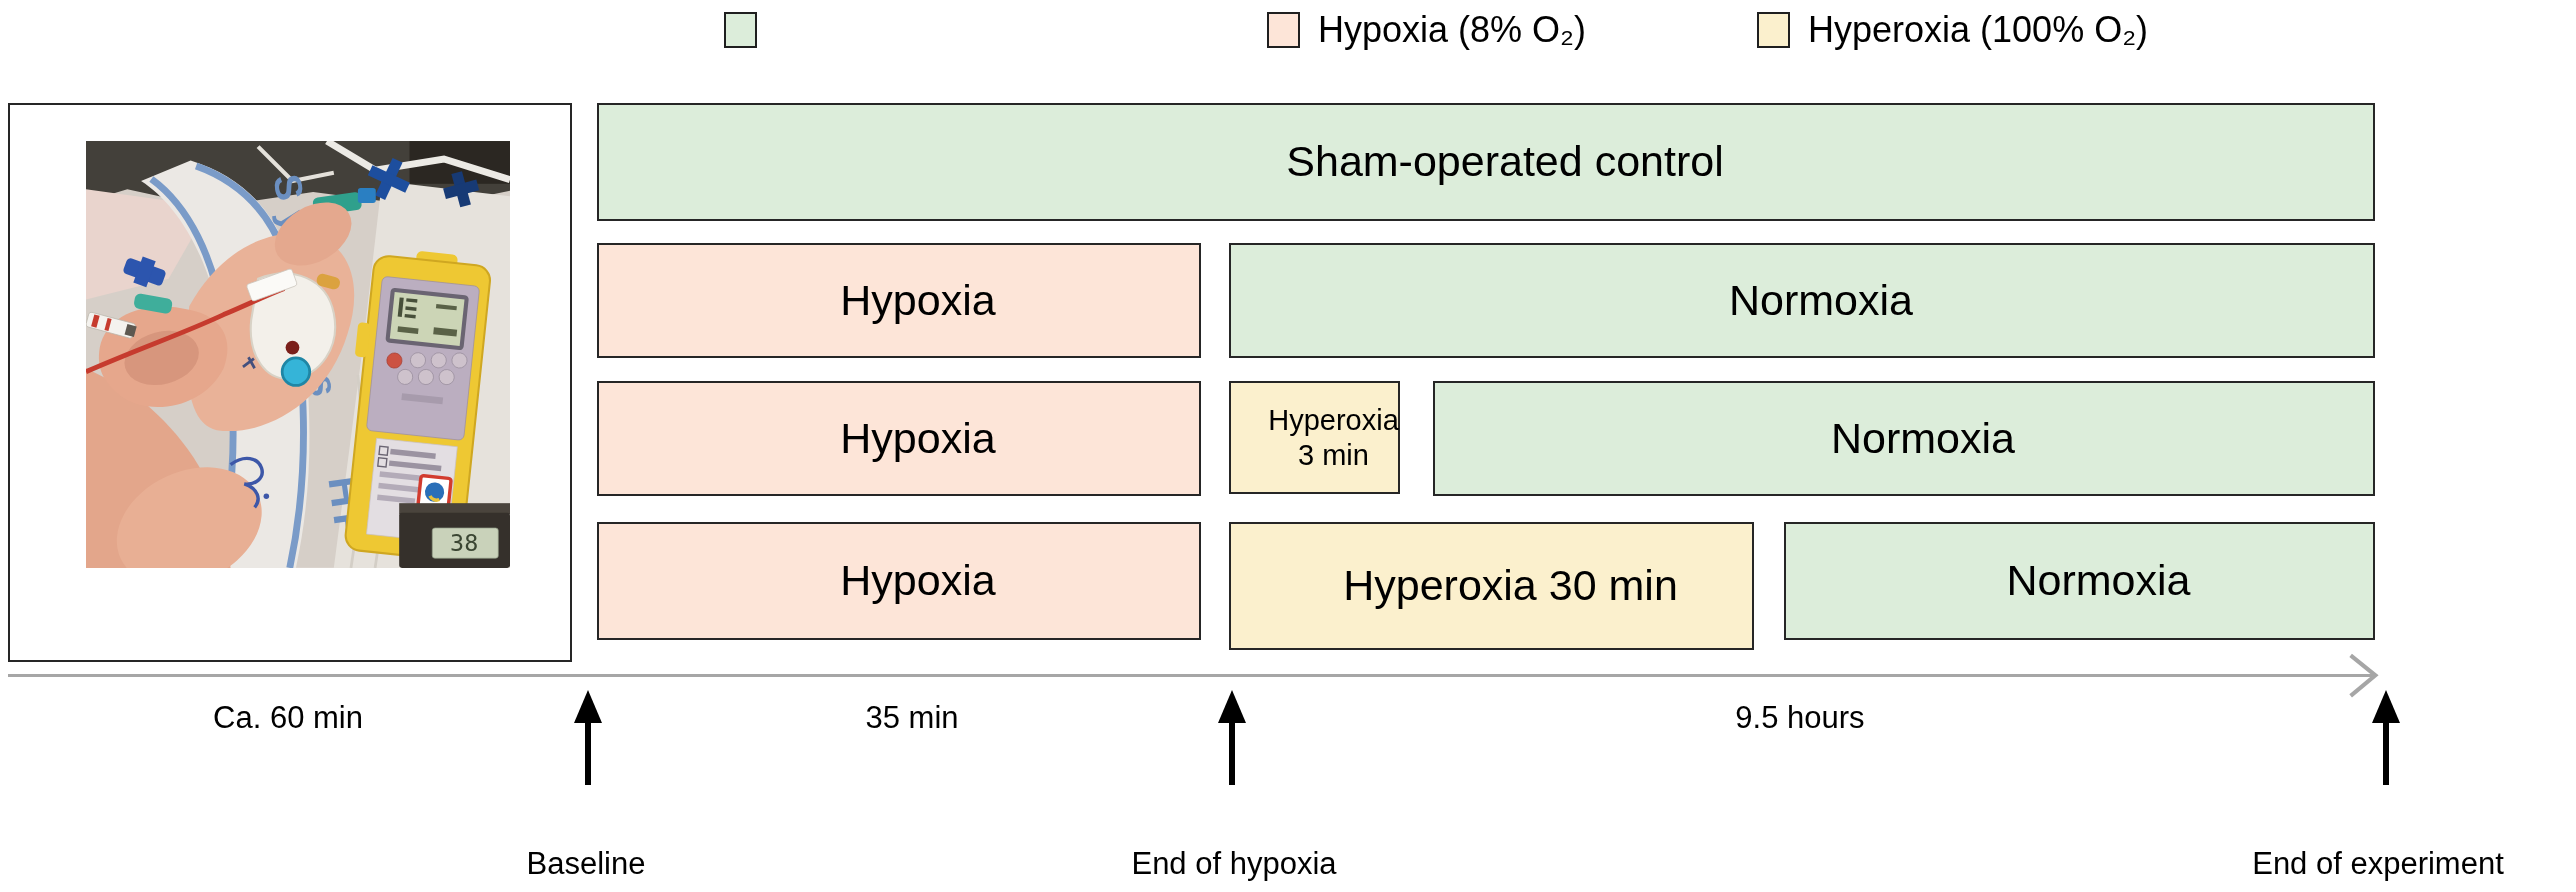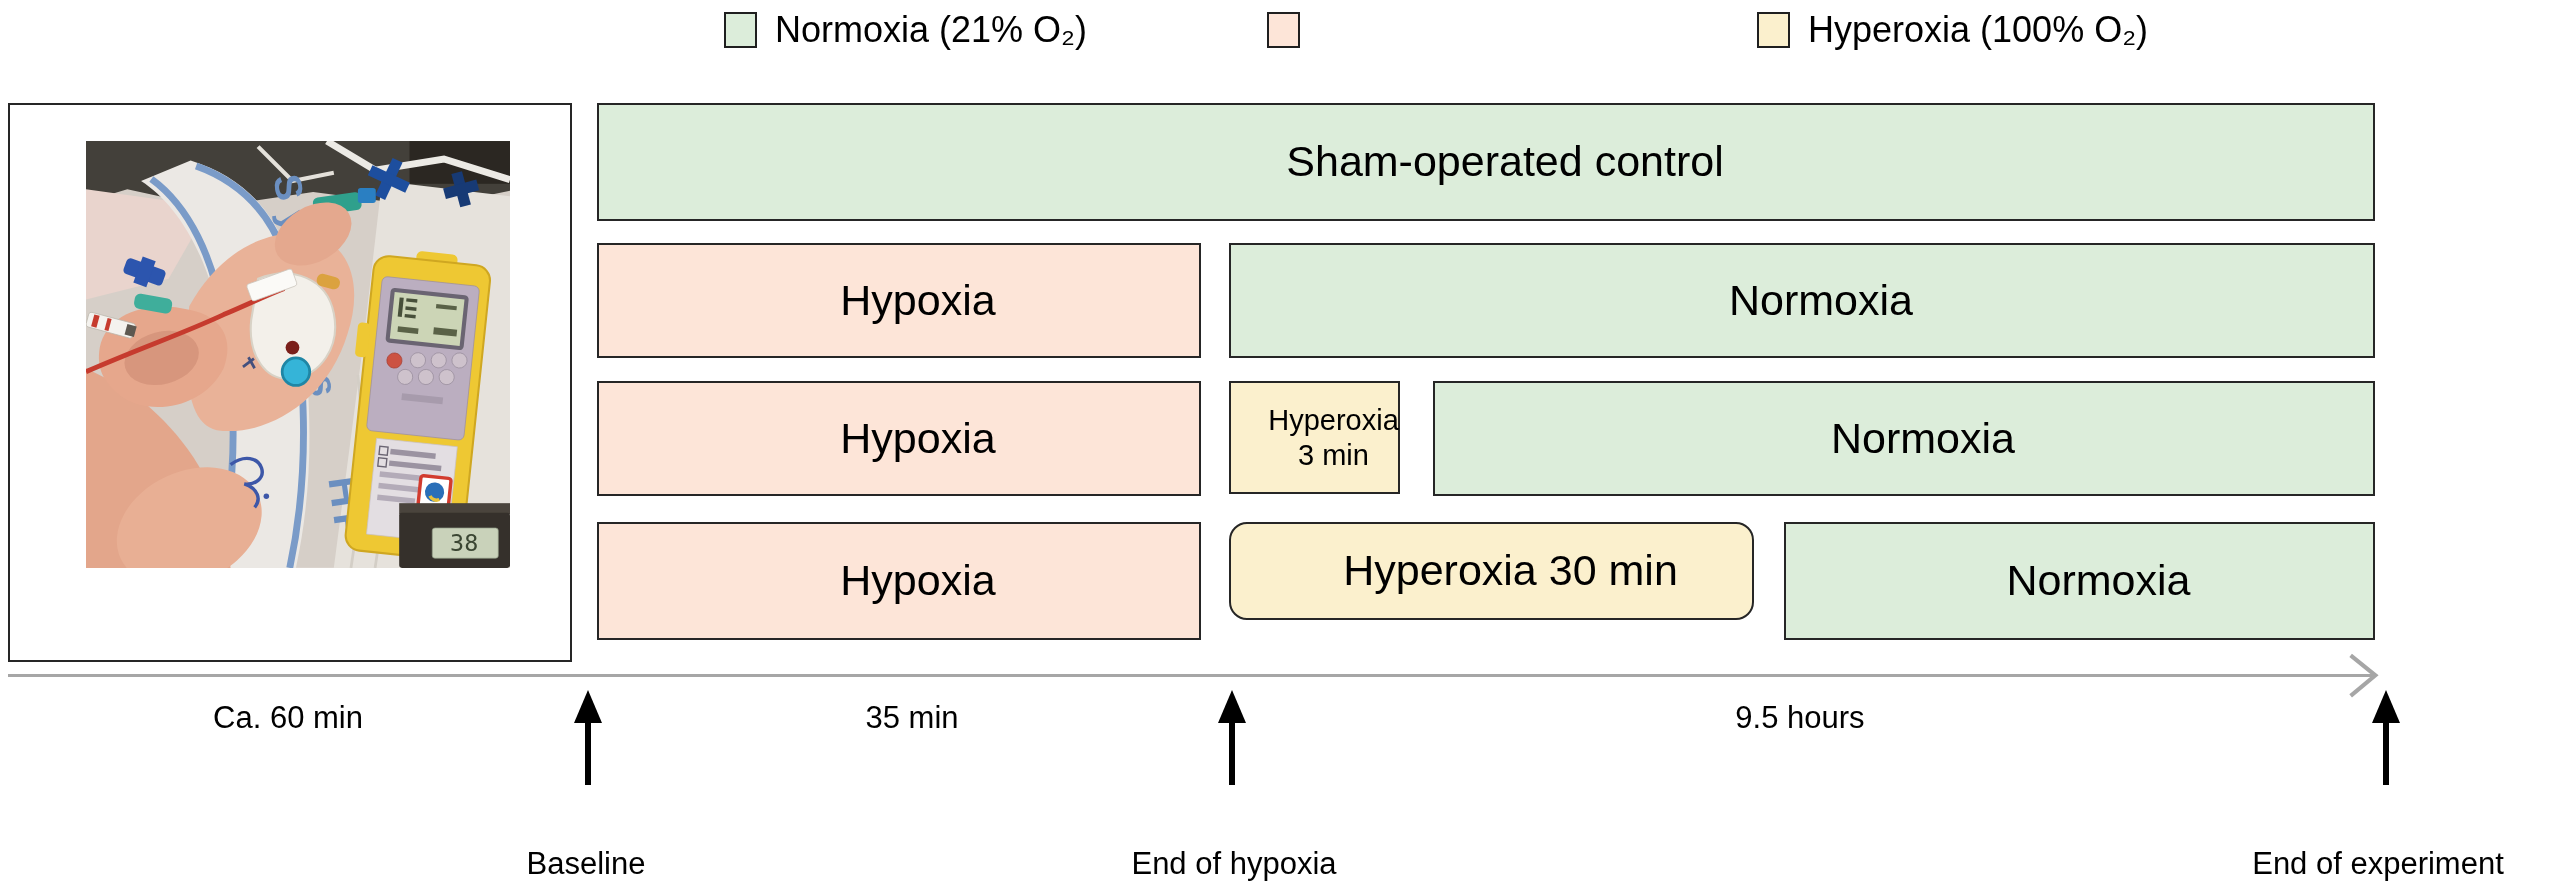--- a/index.html
+++ b/index.html
@@ -30,24 +30,24 @@
   .up-arrow .shaft{width:6.9px;height:62px;background:#000;}
   .tl-label{position:absolute;width:482px;text-align:center;font-size:31px;line-height:1.25;white-space:nowrap;}
 </style>
 </head>
 <body>
 
 <div class="canvas">
 
   <div class="legend-item" style="left:724px">
     <span class="legend-swatch" style="background: rgb(220, 237, 218);"></span>
-    <span class="legend-label">Normoxia (21% O₂)</span>
   </div>
   <div class="legend-item" style="left:1267px">
     <span class="legend-swatch" style="background: rgb(253, 229, 216);"></span>
+    <span class="legend-label">Hypoxia (8% O₂)</span>
   </div>
   <div class="legend-item" style="left:1757px">
     <span class="legend-swatch" style="background: rgb(251, 240, 205);"></span>
     <span class="legend-label">Hyperoxia (100% O₂)</span>
   </div>
 
   <div class="photo-box">
     <div class="photo-wrap">
       <svg width="424" height="427" viewBox="0 0 616 620">
 
@@ -173,21 +173,21 @@
     <span>Hyperoxia</span>
     <span>3 min</span>
   </div>
   <div class="bar" style="left: 1433px; top: 381px; width: 942px; height: 115px; background: rgb(220, 237, 218);">
     <span>Normoxia</span>
   </div>
 
   <div class="bar" style="left: 597px; top: 522px; width: 604px; height: 118px; background: rgb(253, 229, 216);">
     <span>Hypoxia</span>
   </div>
-  <div class="bar" style="left: 1229px; top: 522px; width: 525px; height: 98px; background: rgb(251, 240, 205); border-radius: 18px;">
+  <div class="bar" style="left: 1229px; top: 522px; width: 525px; height: 128px; background: rgb(251, 240, 205);">
     <span>Hyperoxia 30 min</span>
   </div>
   <div class="bar" style="left: 1784px; top: 522px; width: 591px; height: 118px; background: rgb(220, 237, 218);">
     <span>Normoxia</span>
   </div>
 
   <div class="tl-line"></div>
   <svg class="tl-chevron" width="36" height="48" viewBox="0 0 52 70">
     <polyline points="8,5 44,34 8,64" stroke="#a6a6a6" stroke-width="6" fill="none"></polyline>
   </svg>

